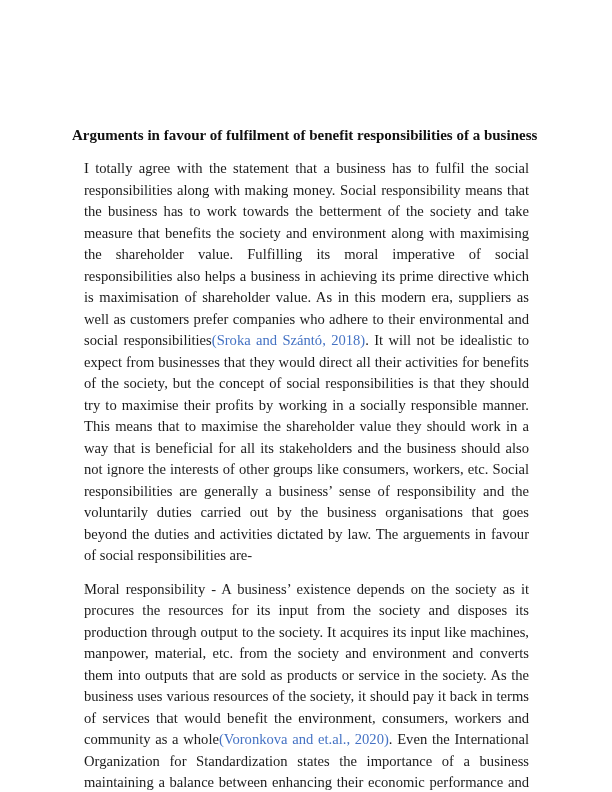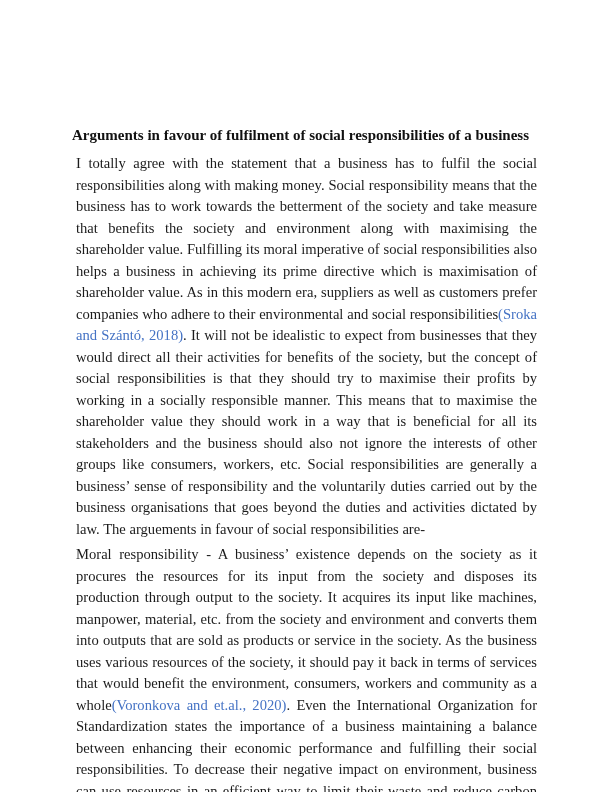--- a/index.html
+++ b/index.html
@@ -18,35 +18,35 @@
     overflow: hidden;
   }
   .doc-heading {
     font-size: 15px;
     font-weight: bold;
     margin: 0 0 7px 0;
     line-height: 21px;
     color: #111111;
   }
   .doc-para {
-    margin: 4px;
+    margin: 12px;
     font-size: 14.6px;
     line-height: 21.5px;
     text-align: justify;
   }
   .citation {
     color: #4472C4;
     text-decoration: none;
     cursor: pointer;
   }
 </style>
 </head>
 <body>
 
 <div class="sheet">
 
-  <h1 class="doc-heading">Arguments in favour of fulfilment of social responsibilities of a business</h1>
+  <h1 class="doc-heading">Arguments in favour of fulfilment of benefit responsibilities of a business</h1>
 
   <p class="doc-para"><span>I totally agree with the statement that a business has to fulfil the social responsibilities along with making money. Social responsibility means that the business has to work towards the betterment of the society and take measure that benefits the society and environment along with maximising the shareholder value. Fulfilling its moral imperative of social responsibilities also helps a business in achieving its prime directive which is maximisation of shareholder value. As in this modern era, suppliers as well as customers prefer companies who adhere to their environmental and social responsibilities</span><span class="citation">(Sroka and Szántó, 2018)</span><span>. It will not be idealistic to expect from businesses that they would direct all their activities for benefits of the society, but the concept of social responsibilities is that they should try to maximise their profits by working in a socially responsible manner. This means that to maximise the shareholder value they should work in a way that is beneficial for all its stakeholders and the business should also not ignore the interests of other groups like consumers, workers, etc. Social responsibilities are generally a business’ sense of responsibility and the voluntarily duties carried out by the business organisations that goes beyond the duties and activities dictated by law. The arguements in favour of social responsibilities are-</span></p>
 
   <p class="doc-para"><span>Moral responsibility - A business’ existence depends on the society as it procures the resources for its input from the society and disposes its production through output to the society. It acquires its input like machines, manpower, material, etc. from the society and environment and converts them into outputs that are sold as products or service in the society. As the business uses various resources of the society, it should pay it back in terms of services that would benefit the environment, consumers, workers and community as a whole</span><span class="citation">(Voronkova and et.al., 2020)</span><span>. Even the International Organization for Standardization states the importance of a business maintaining a balance between enhancing their economic performance and fulfilling their social responsibilities. To decrease their negative impact on environment, business can use resources in an efficient way to limit their waste and reduce carbon footprint and emission. And to adhere to their responsibilities towards people, they should ensure ethical practices and policies for employees by offering fair opportunities and wages.</span></p>
 
 </div>
 
 </body></html>

